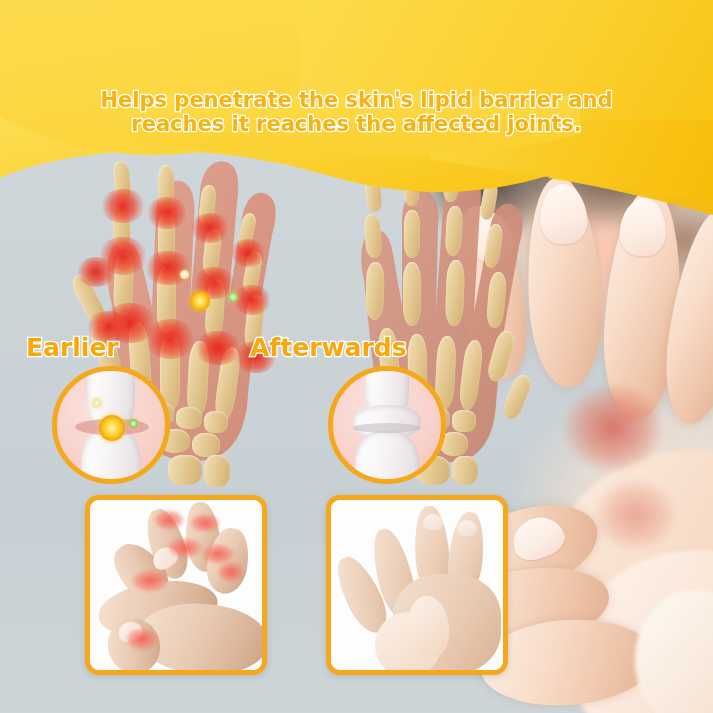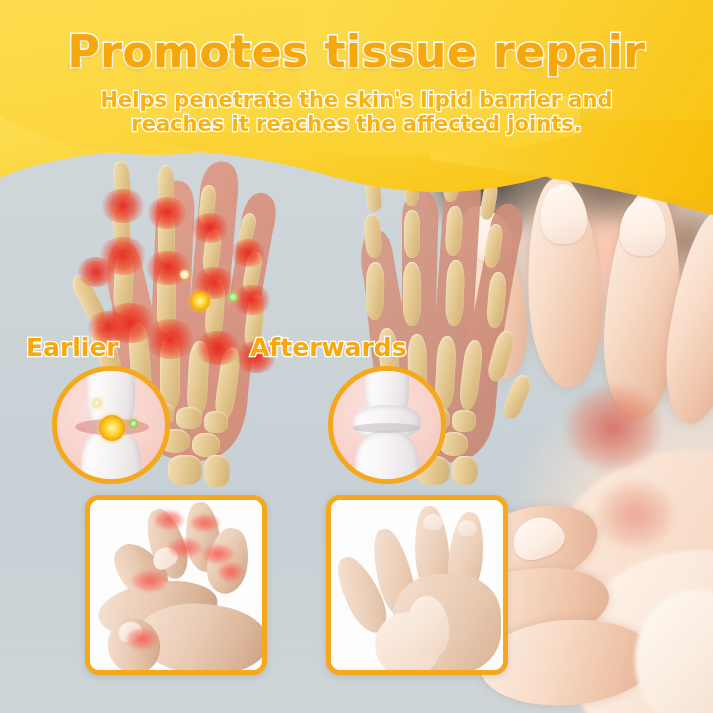--- a/index.html
+++ b/index.html
@@ -254,21 +254,20 @@
               background:linear-gradient(170deg,#fde45f 0%,#fcda4a 70%,#fbd233 100%);"></div>
   <div style="position:absolute;left:300px;top:0;width:413px;height:150px;
               background:linear-gradient(120deg,#fcdb4c 0%,#fbd132 55%,#f9c414 100%);"></div>
   <div style="position:absolute;left:430px;top:120px;width:283px;height:110px;
               background:linear-gradient(115deg,#fcd63f 0%,#fac71c 55%,#f7bb08 100%);
               clip-path:polygon(0 0, 100% 0, 100% 74%, 0 36%);"></div>
   <div style="position:absolute;left:120px;top:96px;width:460px;height:90px;
               background:linear-gradient(178deg,#fcdb4c 0%,#fbd233 50%,rgba(251,210,51,0) 100%);
               clip-path:ellipse(60% 58% at 50% 10%);"></div>
 
-  <div class="title">Promotes tissue repair</div>
   <div class="subtitle">Helps penetrate the skin's lipid barrier and reaches it reaches the affected joints.</div>
 
   <div class="label" style="left:250px;top:333px;">Afterwards</div>
   <div class="label" style="left:26px;top:333px;">Earlier</div>
 
   <div class="inset" style="left:52px;top:366px;">
     <div class="bone-seg" style="left:30px;top:-14px;width:48px;height:76px;border-radius:42% 42% 34% 34%/30% 30% 46% 46%;"></div>
     <div class="bone-seg" style="left:24px;top:56px;width:60px;height:84px;border-radius:38% 38% 46% 46%/46% 46% 30% 30%;"></div>
     <div style="position:absolute;left:18px;top:48px;width:74px;height:16px;background:rgba(214,132,128,.55);border-radius:50%;"></div>
     <div class="spark" style="left:42px;top:44px;width:26px;height:26px;"></div>

